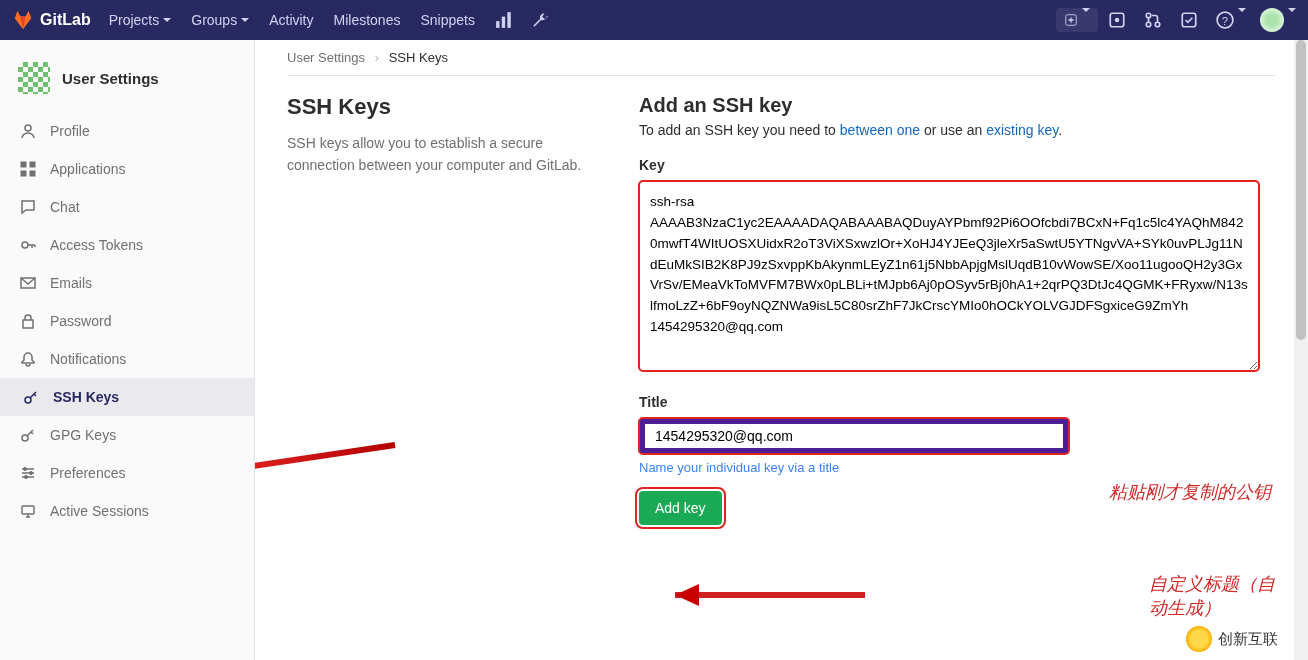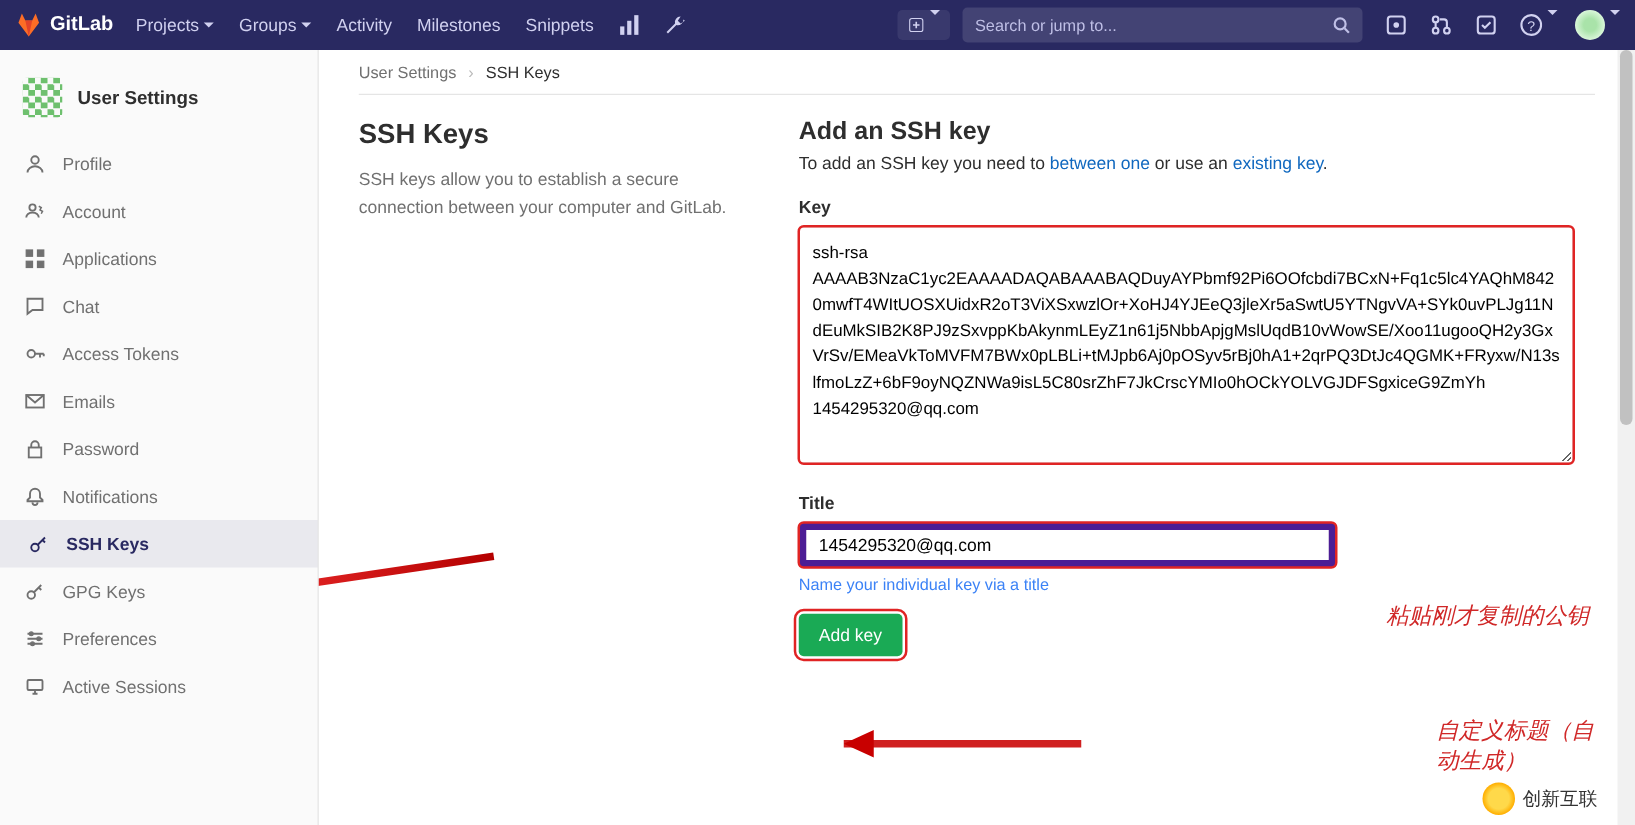--- a/index.html
+++ b/index.html
@@ -89,27 +89,20 @@
       <path d="M14 4a4 4 0 01-5 4L3 14l-1-1 6-6a4 4 0 014-5l-2 3 2 2 3-2z"></path>
     </svg>
   <div class="spacer"></div>
   <span class="plus">
     <svg width="14" height="14" viewBox="0 0 16 16" fill="#d1d1f0">
         <rect x="2" y="2" width="12" height="12" rx="2" fill="none" stroke="#d1d1f0"></rect>
         <path d="M8 5v6M5 8h6" stroke="#d1d1f0" stroke-width="1.5"></path>
       </svg>
     <span class="caret" style="border-top-color:#d1d1f0"></span>
   </span>
-  <div class="search">
-    <input placeholder="Search or jump to..." style="">
-    <svg width="14" height="14" viewBox="0 0 16 16" fill="#bfbfe6">
-        <circle cx="7" cy="7" r="5" fill="none" stroke="#bfbfe6" stroke-width="2"></circle>
-        <path d="M11 11l4 4" stroke="#bfbfe6" stroke-width="2"></path>
-      </svg>
-  </div>
   <svg class="ico" viewBox="0 0 16 16">
       <rect x="2" y="2" width="12" height="12" rx="2" fill="none" stroke="#d1d1f0" stroke-width="1.5"></rect>
       <circle cx="8" cy="8" r="2"></circle>
     </svg>
   <svg class="ico" viewBox="0 0 16 16">
       <circle cx="4" cy="4" r="2" fill="none" stroke="#d1d1f0" stroke-width="1.5"></circle>
       <circle cx="4" cy="12" r="2" fill="none" stroke="#d1d1f0" stroke-width="1.5"></circle>
       <circle cx="12" cy="12" r="2" fill="none" stroke="#d1d1f0" stroke-width="1.5"></circle>
       <path d="M4 6v4M12 10V6a2 2 0 00-2-2H7" fill="none" stroke="#d1d1f0" stroke-width="1.5"></path>
     </svg>
@@ -138,28 +131,20 @@
     </div>
     <div class="item">
         <svg viewBox="0 0 16 16">
           <circle cx="8" cy="5" r="3" fill="none" stroke-width="1.5"></circle>
           <path d="M2 15c0-3 3-5 6-5s6 2 6 5" fill="none" stroke-width="1.5"></path>
         </svg>
         <span>Profile</span>
       </div>
     <div class="item">
         <svg viewBox="0 0 16 16">
-          <circle cx="6" cy="5" r="2.5" fill="none" stroke-width="1.5"></circle>
-          <path d="M1 13c0-2 2-4 5-4s5 2 5 4" fill="none" stroke-width="1.5"></path>
-          <path d="M11 4l2 1-1 2 2 1-1 2" fill="none" stroke-width="1.2"></path>
-        </svg>
-        <span>Account</span>
-      </div>
-    <div class="item">
-        <svg viewBox="0 0 16 16">
           <rect x="1" y="1" width="5" height="5"></rect>
           <rect x="10" y="1" width="5" height="5"></rect>
           <rect x="1" y="10" width="5" height="5"></rect>
           <rect x="10" y="10" width="5" height="5"></rect>
         </svg>
         <span>Applications</span>
       </div>
     <div class="item">
         <svg viewBox="0 0 16 16">
           <path d="M2 2h12v9H6l-4 3V2z" fill="none" stroke-width="1.5"></path>

